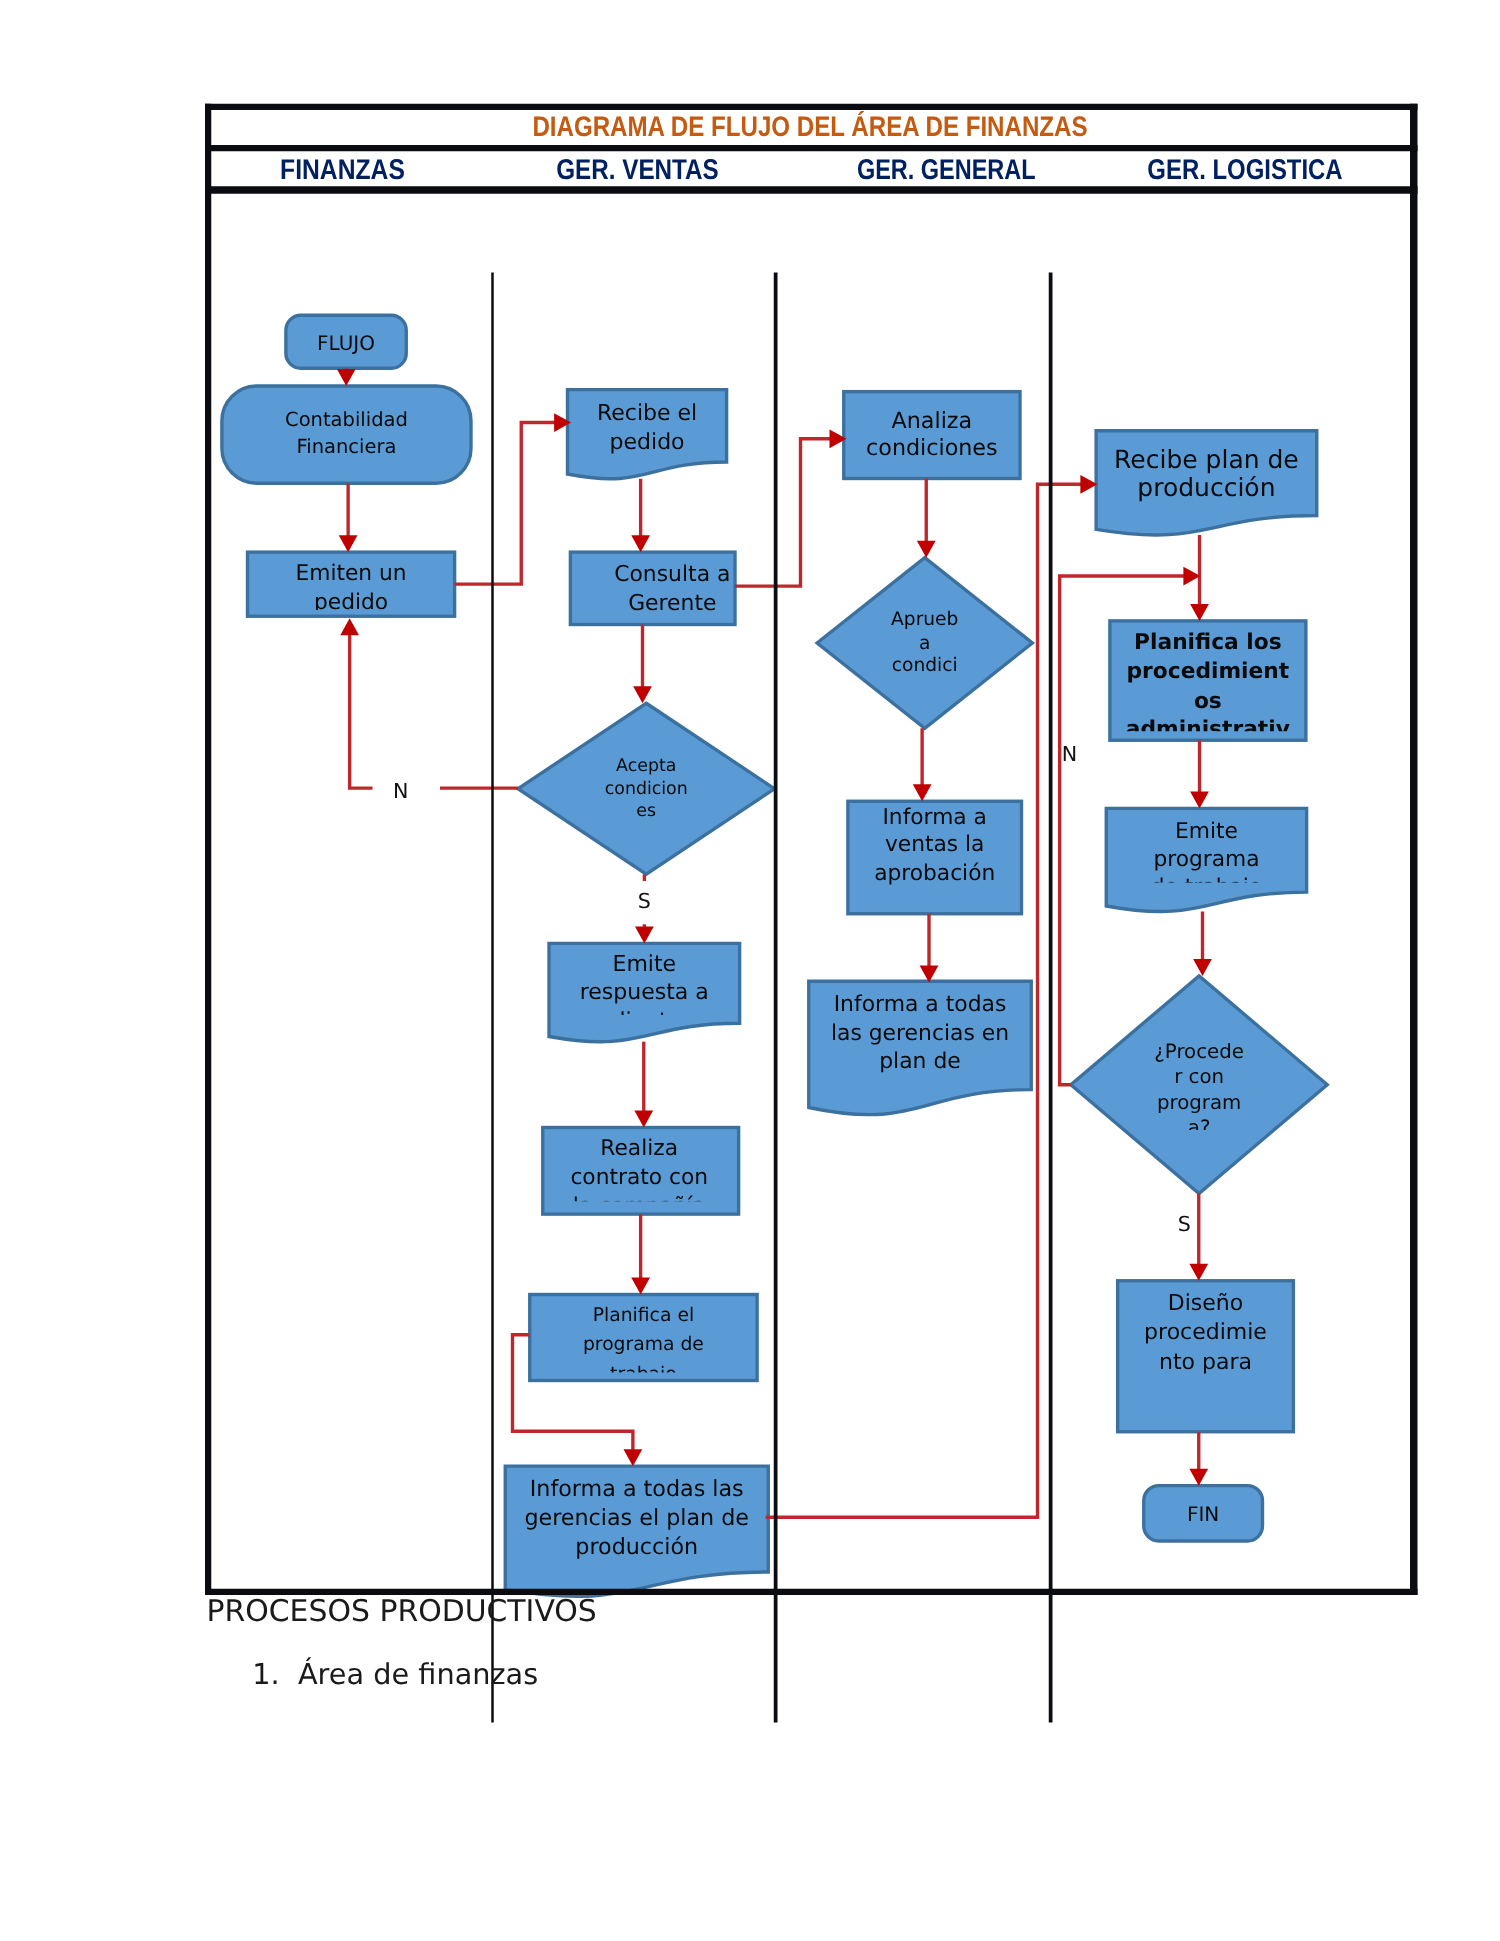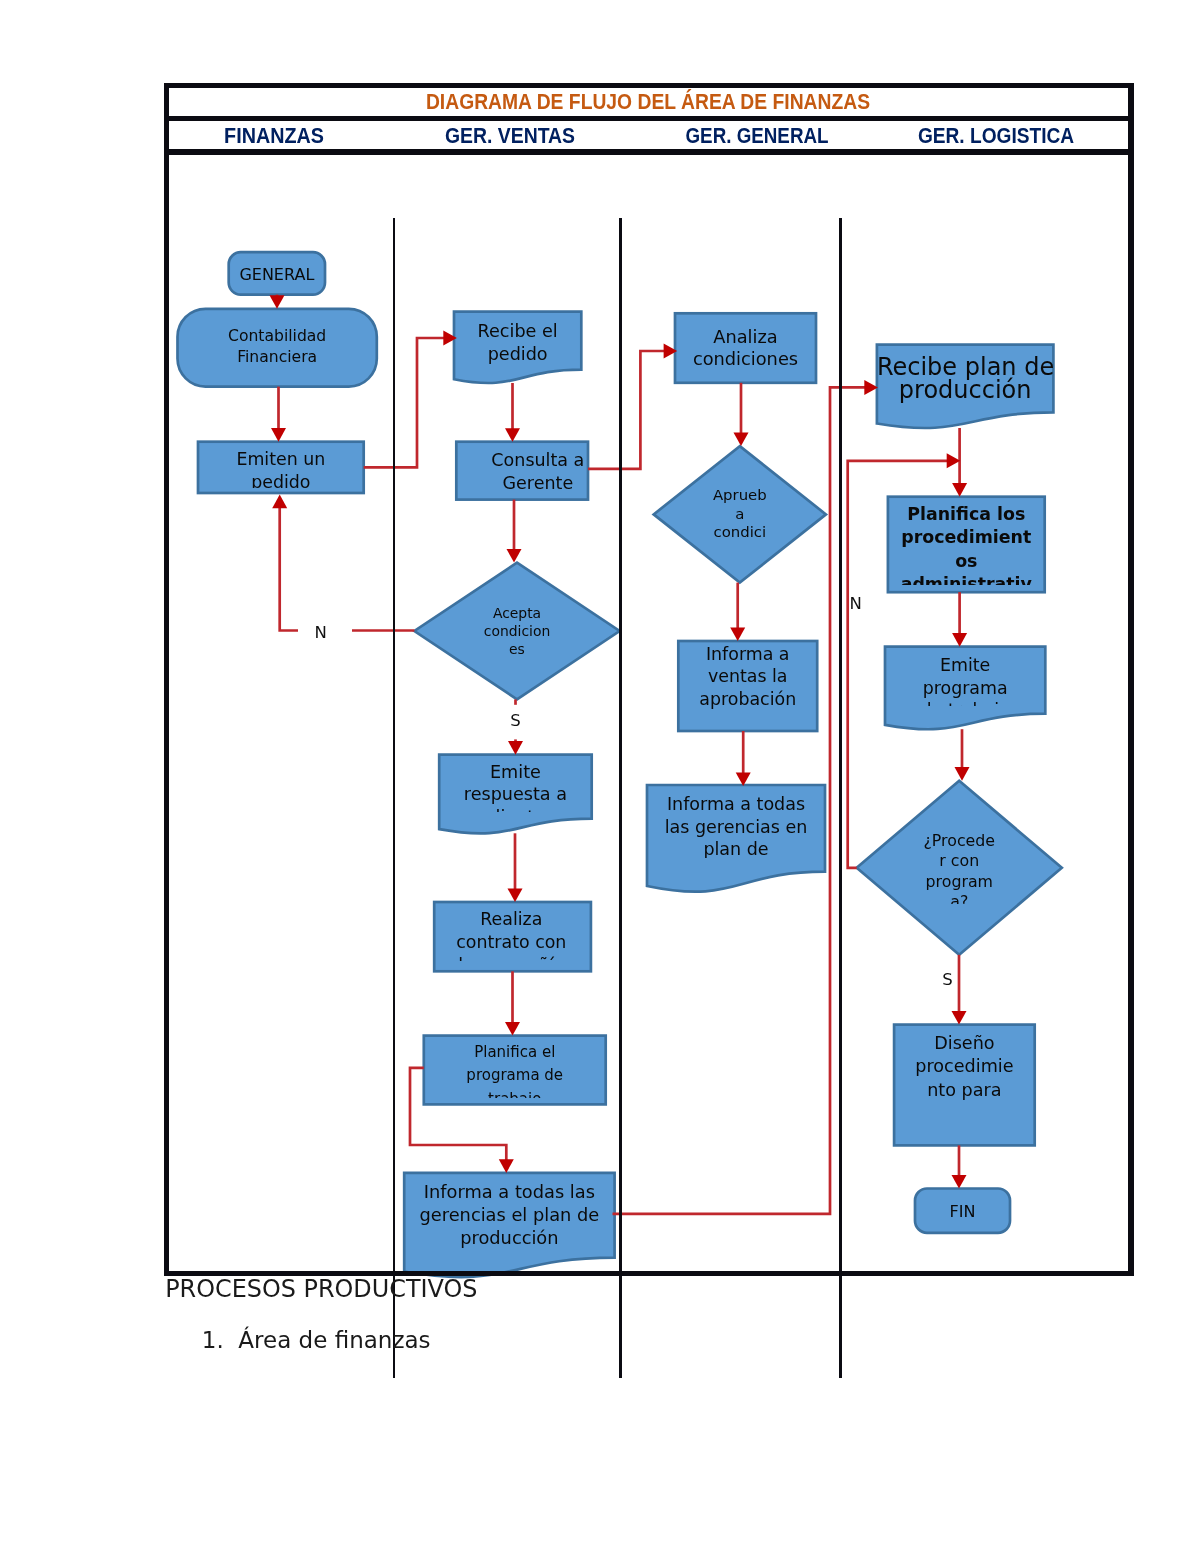--- a/index.html
+++ b/index.html
@@ -104,21 +104,21 @@
 <div class="frame" style="left:839.45px;top:217.5px;width:2.6px;height:1160px;"></div>
 
 <div class="hdrtxt" style="left:647.6px;top:89.0px;font-size:22.6px;color:#c55a11;transform:translateX(-50%) scaleX(0.854);">DIAGRAMA DE FLUJO DEL ÁREA DE FINANZAS</div>
 
 <div class="hdrtxt" style="left:273.6px;top:122.3px;font-size:22.8px;color:#002060;transform:translateX(-50%) scaleX(0.866);">FINANZAS</div>
 <div class="hdrtxt" style="left:510.1px;top:122.3px;font-size:22.8px;color:#002060;transform:translateX(-50%) scaleX(0.851);">GER. VENTAS</div>
 <div class="hdrtxt" style="left:757.0px;top:122.3px;font-size:22.8px;color:#002060;transform:translateX(-50%) scaleX(0.824);">GER. GENERAL</div>
 <div class="hdrtxt" style="left:996.0px;top:122.3px;font-size:22.8px;color:#002060;transform:translateX(-50%) scaleX(0.839);">GER. LOGISTICA</div>
 
 <div class="nclip" style="left:228.7px;top:253.4px;width:96.3px;height:40.0px;">
-      <div class="ntext" style="margin-top:12.01px;font-size:16.00px;line-height:20.50px;">GENERAL</div>
+      <div class="ntext" style="margin-top:12.01px;font-size:16.00px;line-height:20.50px;">FLUJO</div>
     </div>
 <div class="nclip" style="left:177.5px;top:310.0px;width:199.3px;height:75.4px;">
       <div class="ntext" style="margin-top:16.40px;font-size:15.60px;line-height:21.00px;">Contabilidad
 Financiera</div>
     </div>
 <div class="nclip" style="left:198.0px;top:442.9px;width:165.7px;height:44.9px;">
       <div class="ntext" style="margin-top:5.48px;font-size:17.40px;line-height:23.00px;">Emiten un
 pedido</div>
     </div>
 <div class="nclip" style="left:454.0px;top:312.9px;width:127.3px;height:68.9px;">
@@ -169,21 +169,21 @@
 ventas la
 aprobación</div>
     </div>
 <div class="nclip" style="left:647.0px;top:786.2px;width:178.0px;height:72.1px;">
       <div class="ntext" style="margin-top:7.29px;font-size:17.50px;line-height:22.50px;">Informa a todas
 las gerencias en
 plan de
 producción</div>
     </div>
 <div class="nclip" style="left:876.9px;top:345.8px;width:176.5px;height:81.0px;">
-      <div class="ntext" style="margin-top:10.56px;font-size:24px;line-height:22.90px;">Recibe plan de
+      <div class="ntext" style="margin-top:10.56px;font-size:20px;line-height:22.90px;">Recibe plan de
 producción</div>
     </div>
 <div class="nclip" style="left:887.9px;top:497.9px;width:156.8px;height:87.1px;">
       <div class="ntext" style="margin-top:5.38px;font-size:17.40px;line-height:23.20px;font-weight:bold;">Planifica los
 procedimient
 os
 administrativ
 os</div>
     </div>
 <div class="nclip" style="left:885.0px;top:647.9px;width:160.3px;height:58.1px;">

